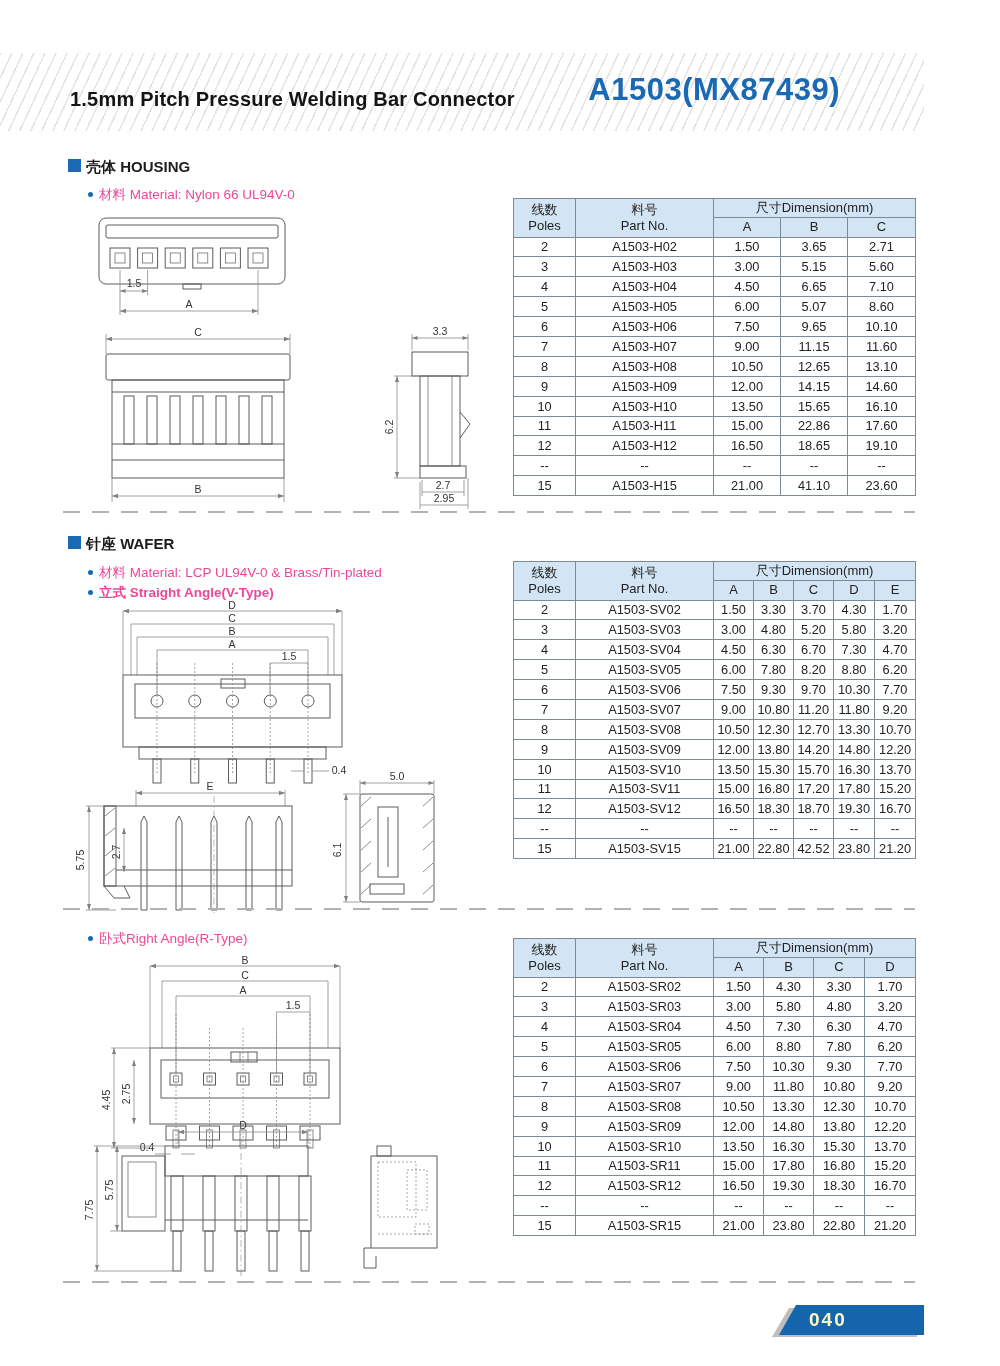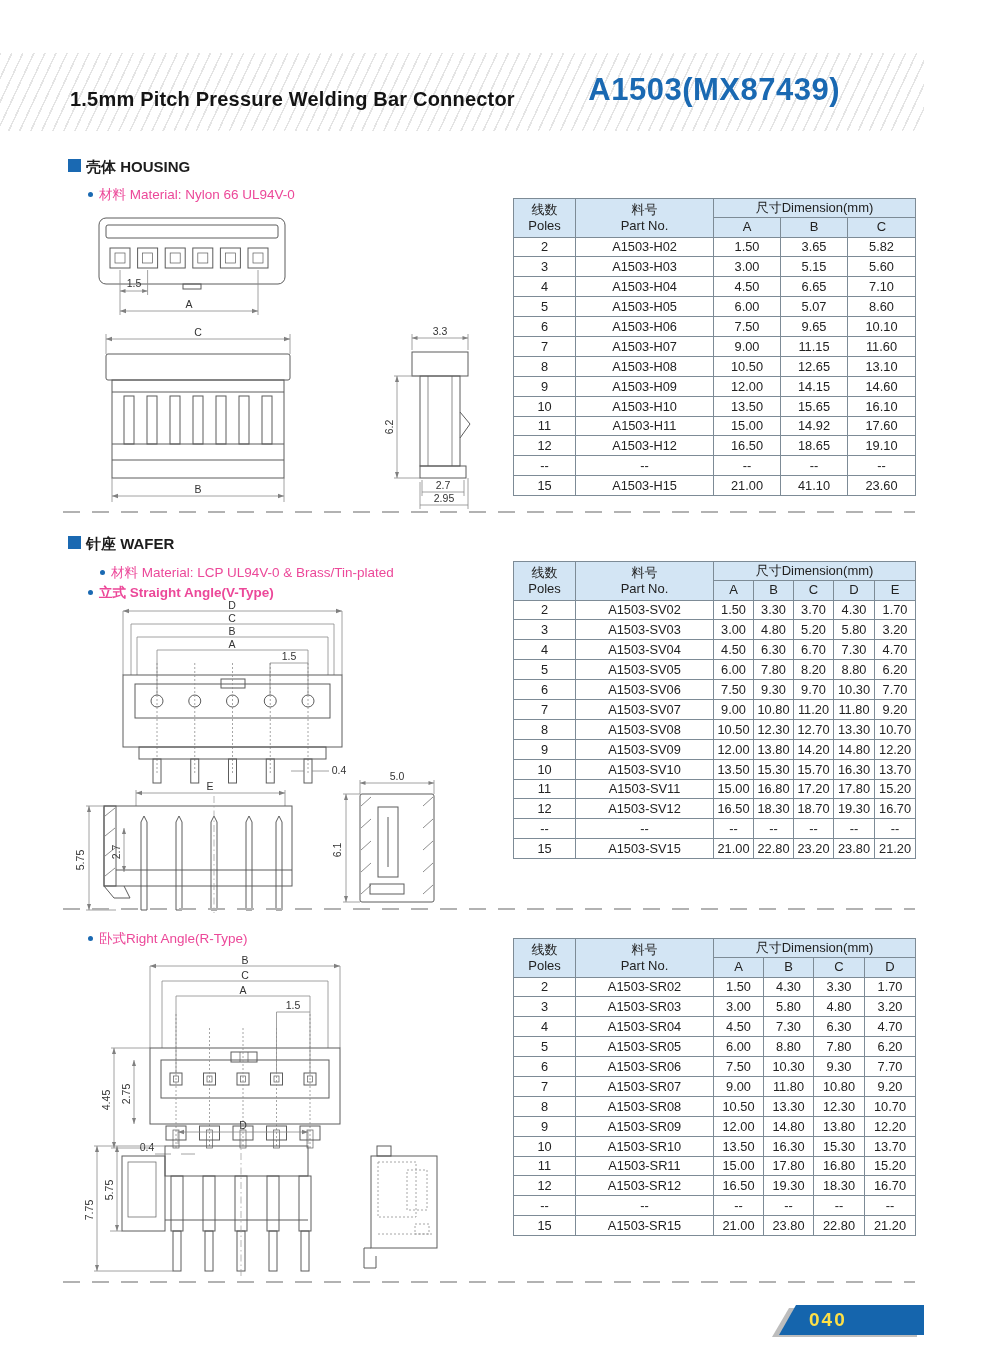--- a/index.html
+++ b/index.html
@@ -45,21 +45,21 @@
   .tab-wrap{position:absolute;left:942px;top:198px;width:58px;height:262px;}
   .tab-text{position:absolute;left:13px;top:18px;width:34px;height:226px;
     writing-mode:vertical-rl;text-orientation:mixed;font-size:20px;color:#2e2e2e;
     letter-spacing:1px;text-align:center;}
 
   
   .badge-zone{position:absolute;right:0;top:1305px;width:145px;height:30px;}
   .badge-shadow{position:absolute;left:-7px;top:3px;width:145px;height:29px;background:#bdbdbd;
     clip-path:polygon(17px 0,100% 0,100% 100%,0 100%);}
   .badge{position:absolute;left:0;top:0;width:145px;height:30px;background:#1565ad;
-    clip-path:polygon(17px 0,100% 0,100% 100%,0 100%);color:#fde047;font-weight:700;
+    clip-path:polygon(17px 0,100% 0,100% 100%,0 100%);color:#fef9c3;font-weight:700;
     font-size:19px;line-height:30px;padding-left:0;letter-spacing:2px;}
   .badge span{margin-left:30px;}
 </style>
 </head>
 <body>
 
 <div id="page">
 
   <div class="stripes"></div>
   <div class="hdr-title">1.5mm Pitch Pressure Welding Bar Connector</div>
@@ -165,21 +165,21 @@
           <th>B</th>
           <th>C</th>
         </tr>
     </thead>
     <tbody>
         <tr>
           <td>2</td>
           <td>A1503-H02</td>
           <td>1.50</td>
           <td>3.65</td>
-          <td>5.82</td>
+          <td>2.71</td>
         </tr>
         <tr>
           <td>3</td>
           <td>A1503-H03</td>
           <td>3.00</td>
           <td>5.15</td>
           <td>5.60</td>
         </tr>
         <tr>
           <td>4</td>
@@ -227,21 +227,21 @@
           <td>10</td>
           <td>A1503-H10</td>
           <td>13.50</td>
           <td>15.65</td>
           <td>16.10</td>
         </tr>
         <tr>
           <td>11</td>
           <td>A1503-H11</td>
           <td>15.00</td>
-          <td>14.92</td>
+          <td>22.86</td>
           <td>17.60</td>
         </tr>
         <tr>
           <td>12</td>
           <td>A1503-H12</td>
           <td>16.50</td>
           <td>18.65</td>
           <td>19.10</td>
         </tr>
         <tr>
@@ -259,21 +259,21 @@
           <td>23.60</td>
         </tr>
       </tbody>
   </table>
 
   <div class="dashsep" style="top:511px;"></div>
 
   <div class="sec" style="left:68px;top:535px;">
     <span class="sq"></span><span>针座</span>&nbsp;<span>WAFER</span>
   </div>
-  <div class="bullet" style="left:100px;top:564px;">
+  <div class="bullet" style="left:88px;top:564px;">
     <span class="dot"></span><span>材料 Material: LCP UL94V-0 &amp; Brass/Tin-plated</span>
   </div>
   <div class="bullet" style="left:88px;top:584px;font-weight:bold;">
     <span class="dot"></span><span>立式 Straight Angle(V-Type)</span>
   </div>
 
   <svg class="draw" style="left:105px;top:603px;" width="255" height="182" viewBox="0 0 255 182">
     <path class="dim" d="M18 8 V72 M237 8 V72 M18 8 H237"></path>
     <path class="ah" d="M18 8 l6 -2.2 v4.4 z"></path>
       <path class="ah" d="M237 8 l-6 -2.2 v4.4 z"></path>
@@ -484,21 +484,21 @@
           <td>--</td>
           <td>--</td>
           <td>--</td>
           <td>--</td>
         </tr>
         <tr>
           <td>15</td>
           <td>A1503-SV15</td>
           <td>21.00</td>
           <td>22.80</td>
-          <td>23.20</td>
+          <td>42.52</td>
           <td>23.80</td>
           <td>21.20</td>
         </tr>
       </tbody>
   </table>
 
   <div class="dashsep" style="top:908px;"></div>
 
   <div class="bullet" style="left:88px;top:930px;">
     <span class="dot"></span><span>卧式Right Angle(R-Type)</span>

